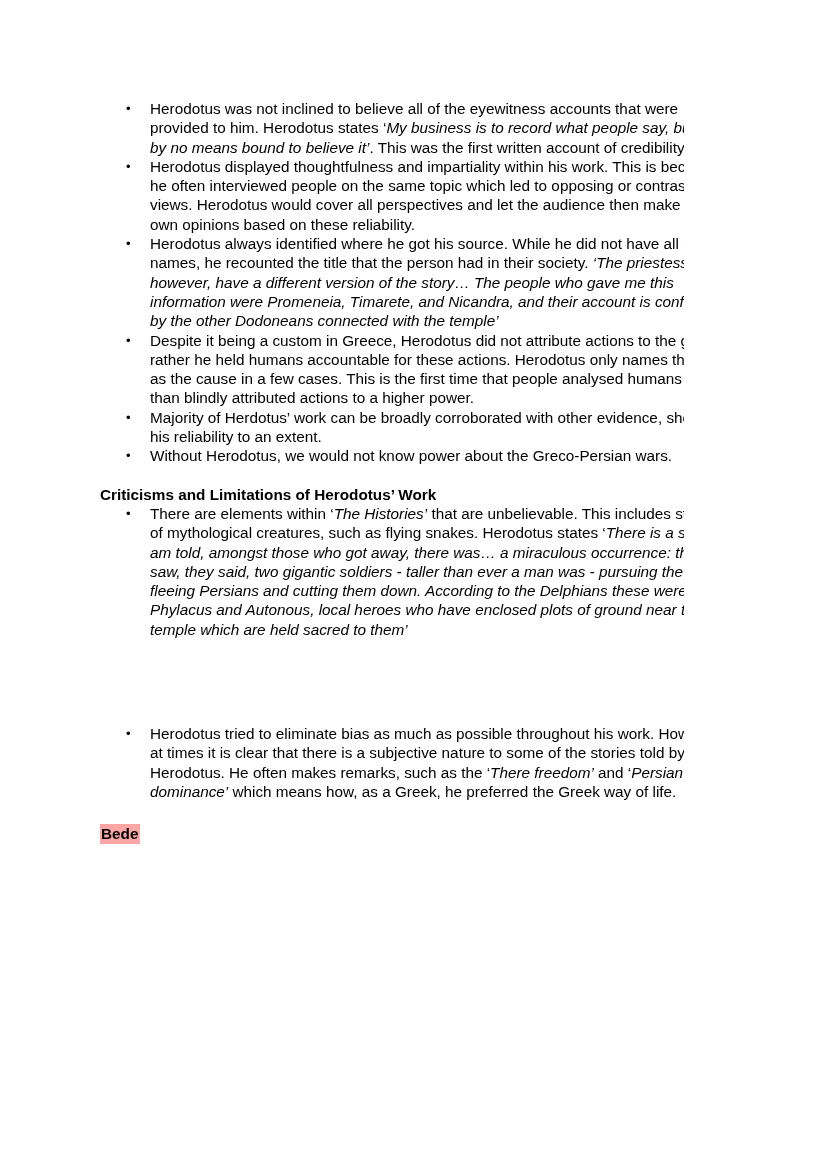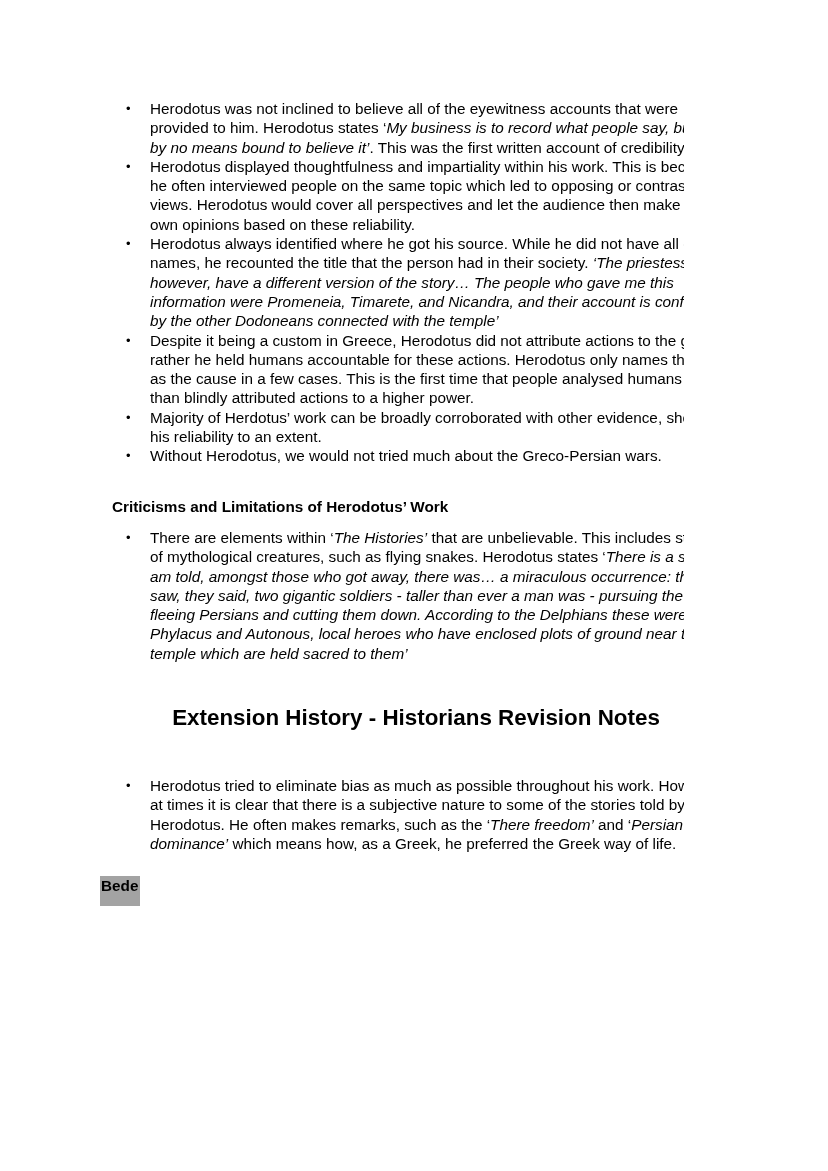--- a/index.html
+++ b/index.html
@@ -47,21 +47,21 @@
     left: 26px;
     top: 0;
     font-size: 13px;
     line-height: 19.3px;
     color: #000;
   }
   .section-heading {
     font-size: 15.3px;
     line-height: 19.3px;
     font-weight: bold;
-    margin: 12px;
+    margin: 0;
     padding: 0;
   }
   .gap-before-heading { height: 19px; }
   .doc-title {
     text-align: center;
     font-size: 22.4px;
     line-height: 28px;
     font-weight: bold;
     margin: 0;
     padding: 0;
@@ -70,51 +70,50 @@
   .spacer-title-bottom { height: 44px; }
   .spacer-before-bede { height: 23px; }
   .bede-line {
     font-size: 15.3px;
     line-height: 19.3px;
     font-weight: bold;
     margin: 0;
     padding: 0;
   }
   .bede-line .hl {
-    background: #a3a3a3;
-    padding: 1px 2px 12px 1px;
+    background: #fca5a5;
+    padding: 1px 2px 2px 1px;
   }
   i { font-style: italic; }
 </style>
 </head>
 <body>
 
 <div class="page">
   <div class="content">
 
     <ul class="bullets">
         <li><span>Herodotus was not inclined to believe all of the eyewitness accounts that were provided to him. Herodotus states ‘</span><i>My business is to record what people say, but I am by no means bound to believe it’</i><span>. This was the first written account of credibility.</span></li>
         <li><span>Herodotus displayed thoughtfulness and impartiality within his work. This is because he often interviewed people on the same topic which led to opposing or contrasting views. Herodotus would cover all perspectives and let the audience then make their own opinions based on these reliability.</span></li>
         <li><span>Herodotus always identified where he got his source. While he did not have all of the names, he recounted the title that the person had in their society. </span><i>‘The priestesses however, have a different version of the story… The people who gave me this information were Promeneia, Timarete, and Nicandra, and their account is confirmed by the other Dodoneans connected with the temple’</i></li>
         <li><span>Despite it being a custom in Greece, Herodotus did not attribute actions to the gods, rather he held humans accountable for these actions. Herodotus only names the gods as the cause in a few cases. This is the first time that people analysed humans rather than blindly attributed actions to a higher power.</span></li>
         <li><span>Majority of Herdotus’ work can be broadly corroborated with other evidence, showing his reliability to an extent.</span></li>
-        <li><span>Without Herodotus, we would not tried much about the Greco-Persian wars.</span></li>
+        <li><span>Without Herodotus, we would not know power about the Greco-Persian wars.</span></li>
       </ul>
 
     <div class="gap-before-heading"></div>
 
     <div class="section-heading">Criticisms and Limitations of Herodotus’ Work</div>
 
     <ul class="bullets">
         <li><span>There are elements within ‘</span><i>The Histories’</i><span> that are unbelievable. This includes stories of mythological creatures, such as flying snakes. Herodotus states ‘</span><i>There is a story, I am told, amongst those who got away, there was… a miraculous occurrence: they saw, they said, two gigantic soldiers - taller than ever a man was - pursuing the fleeing Persians and cutting them down. According to the Delphians these were Phylacus and Autonous, local heroes who have enclosed plots of ground near the temple which are held sacred to them’</i></li>
       </ul>
 
     <div class="spacer-title-top"></div>
 
-    <div class="doc-title">Extension History - Historians Revision Notes</div>
 
     <div class="spacer-title-bottom"></div>
 
     <ul class="bullets">
         <li><span>Herodotus tried to eliminate bias as much as possible throughout his work. However, at times it is clear that there is a subjective nature to some of the stories told by Herodotus. He often makes remarks, such as the ‘</span><i>There freedom’</i><span> and ‘</span><i>Persian dominance’</i><span> which means how, as a Greek, he preferred the Greek way of life.</span></li>
       </ul>
 
     <div class="spacer-before-bede"></div>
 
     <div class="bede-line"><span class="hl">Bede</span></div>

